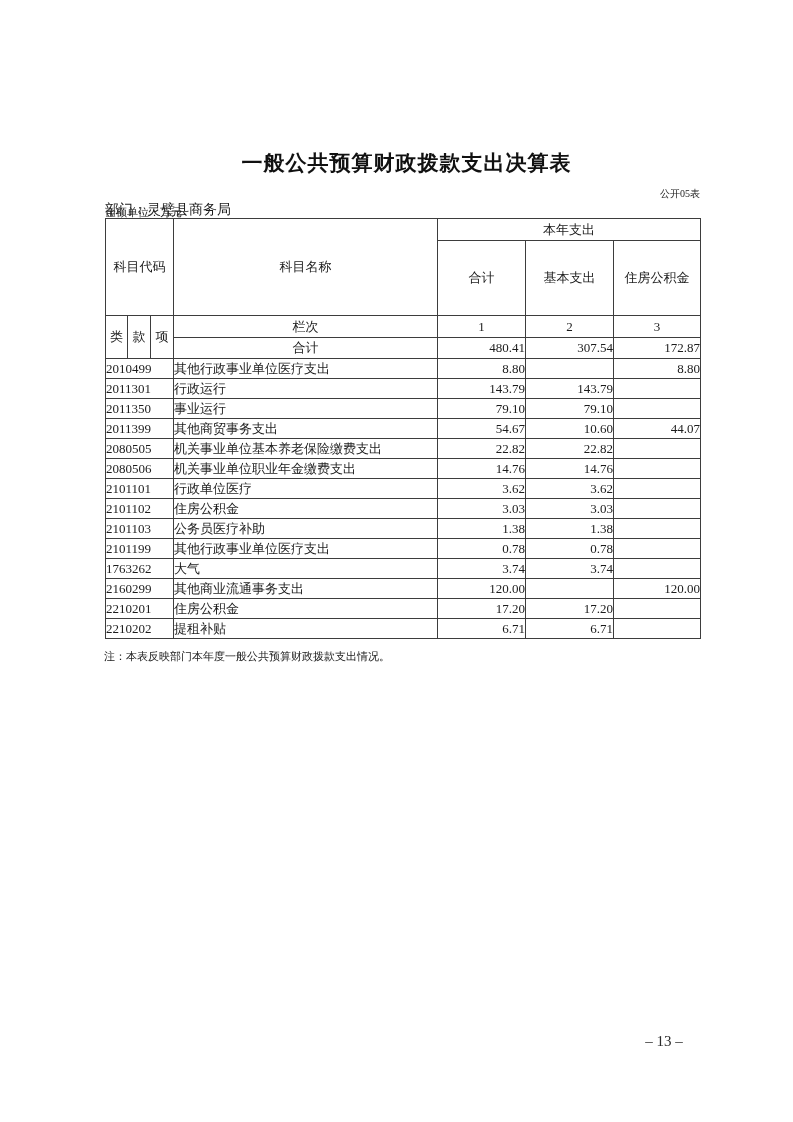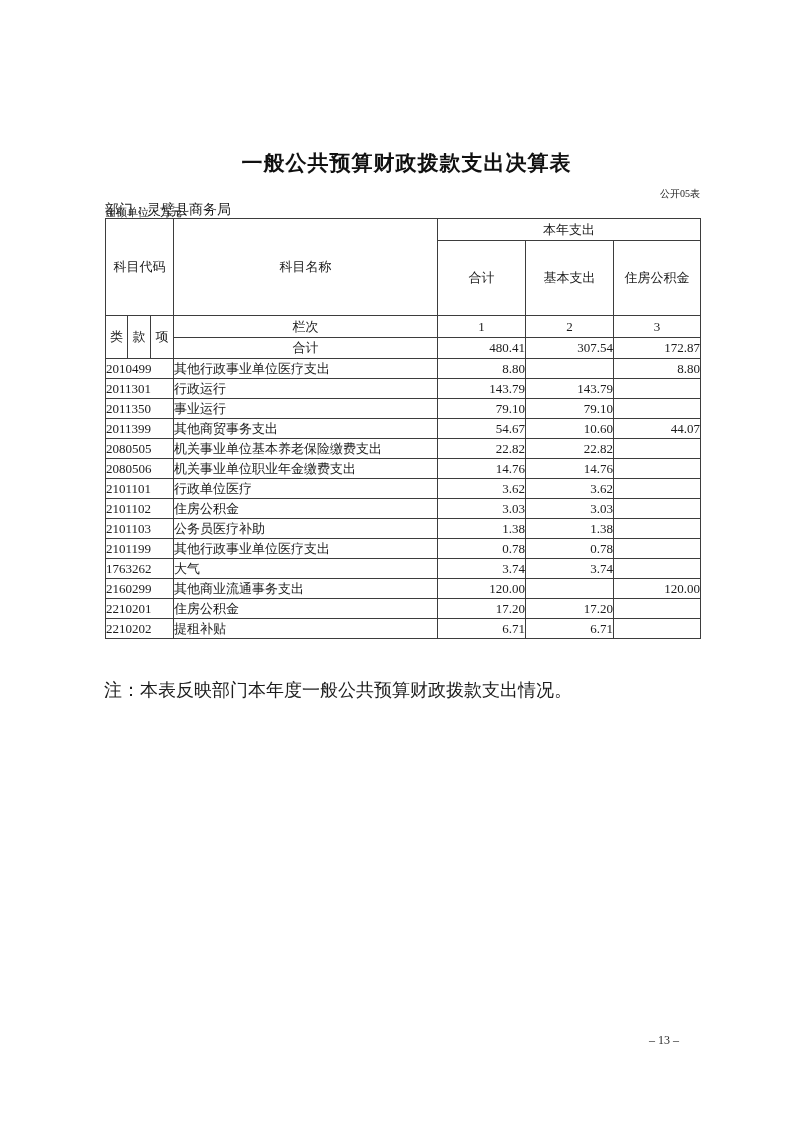--- a/index.html
+++ b/index.html
@@ -50,26 +50,26 @@
   td.hd { text-align: center; font-size: 14px; }
   tr.r-h1    { height: 22px; }
   tr.r-h2    { height: 75px; }
   tr.r-lanci { height: 22px; }
   tr.r-heji  { height: 21px; }
   tr.r-data  { height: 20px; margin-left: 48px; }
   td.code { text-align: left;  padding-left: 2px; }
   td.name { text-align: left;  padding-left: 3px; }
   td.num  { text-align: right; padding-right: 2px; }
   .note {
-    position: absolute; top: 678px; left: 104px;
-    font-size: 18px;
+    position: absolute; top: 649px; left: 104px;
+    font-size: 11px;
   }
   .page-no {
     position: absolute; top: 1033px; left: 628px; width: 72px;
-    text-align: center; font-size: 12px; color: #2a2a2a;
+    text-align: center; font-size: 15px; color: #2a2a2a;
   }
 </style>
 </head>
 <body>
 
 <div class="page">
 
   <div class="doc-title">一般公共预算财政拨款支出决算表</div>
 
   <div class="form-no">公开05表</div>

